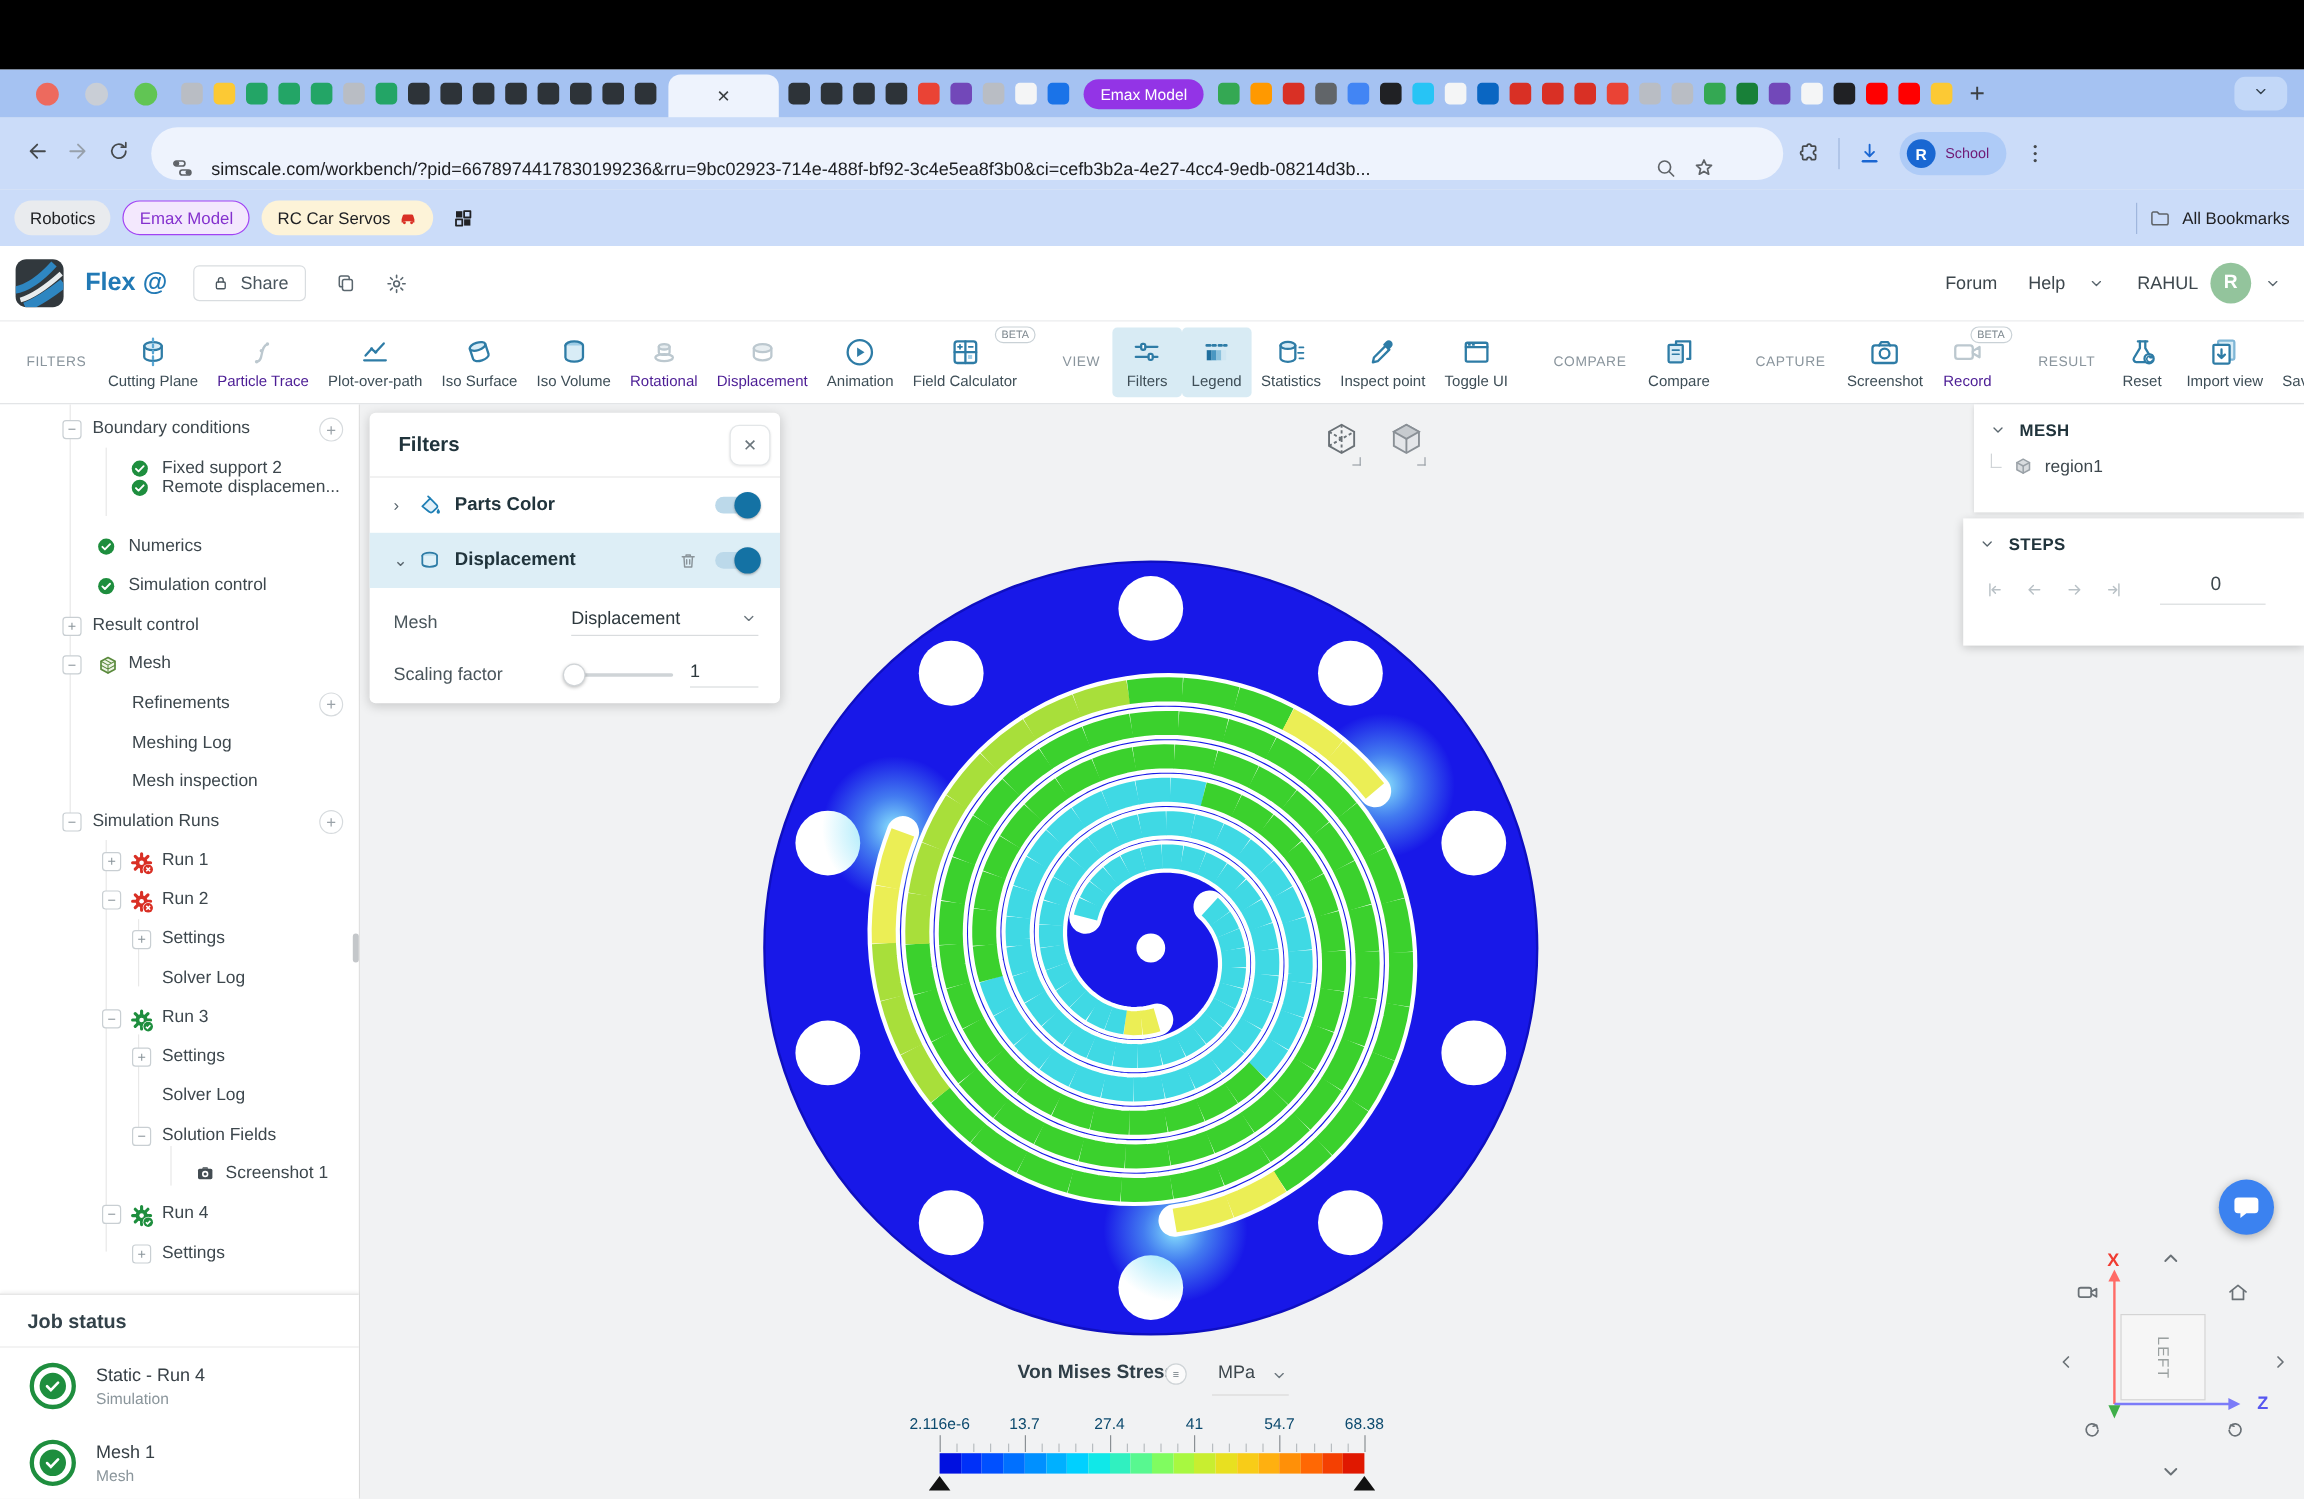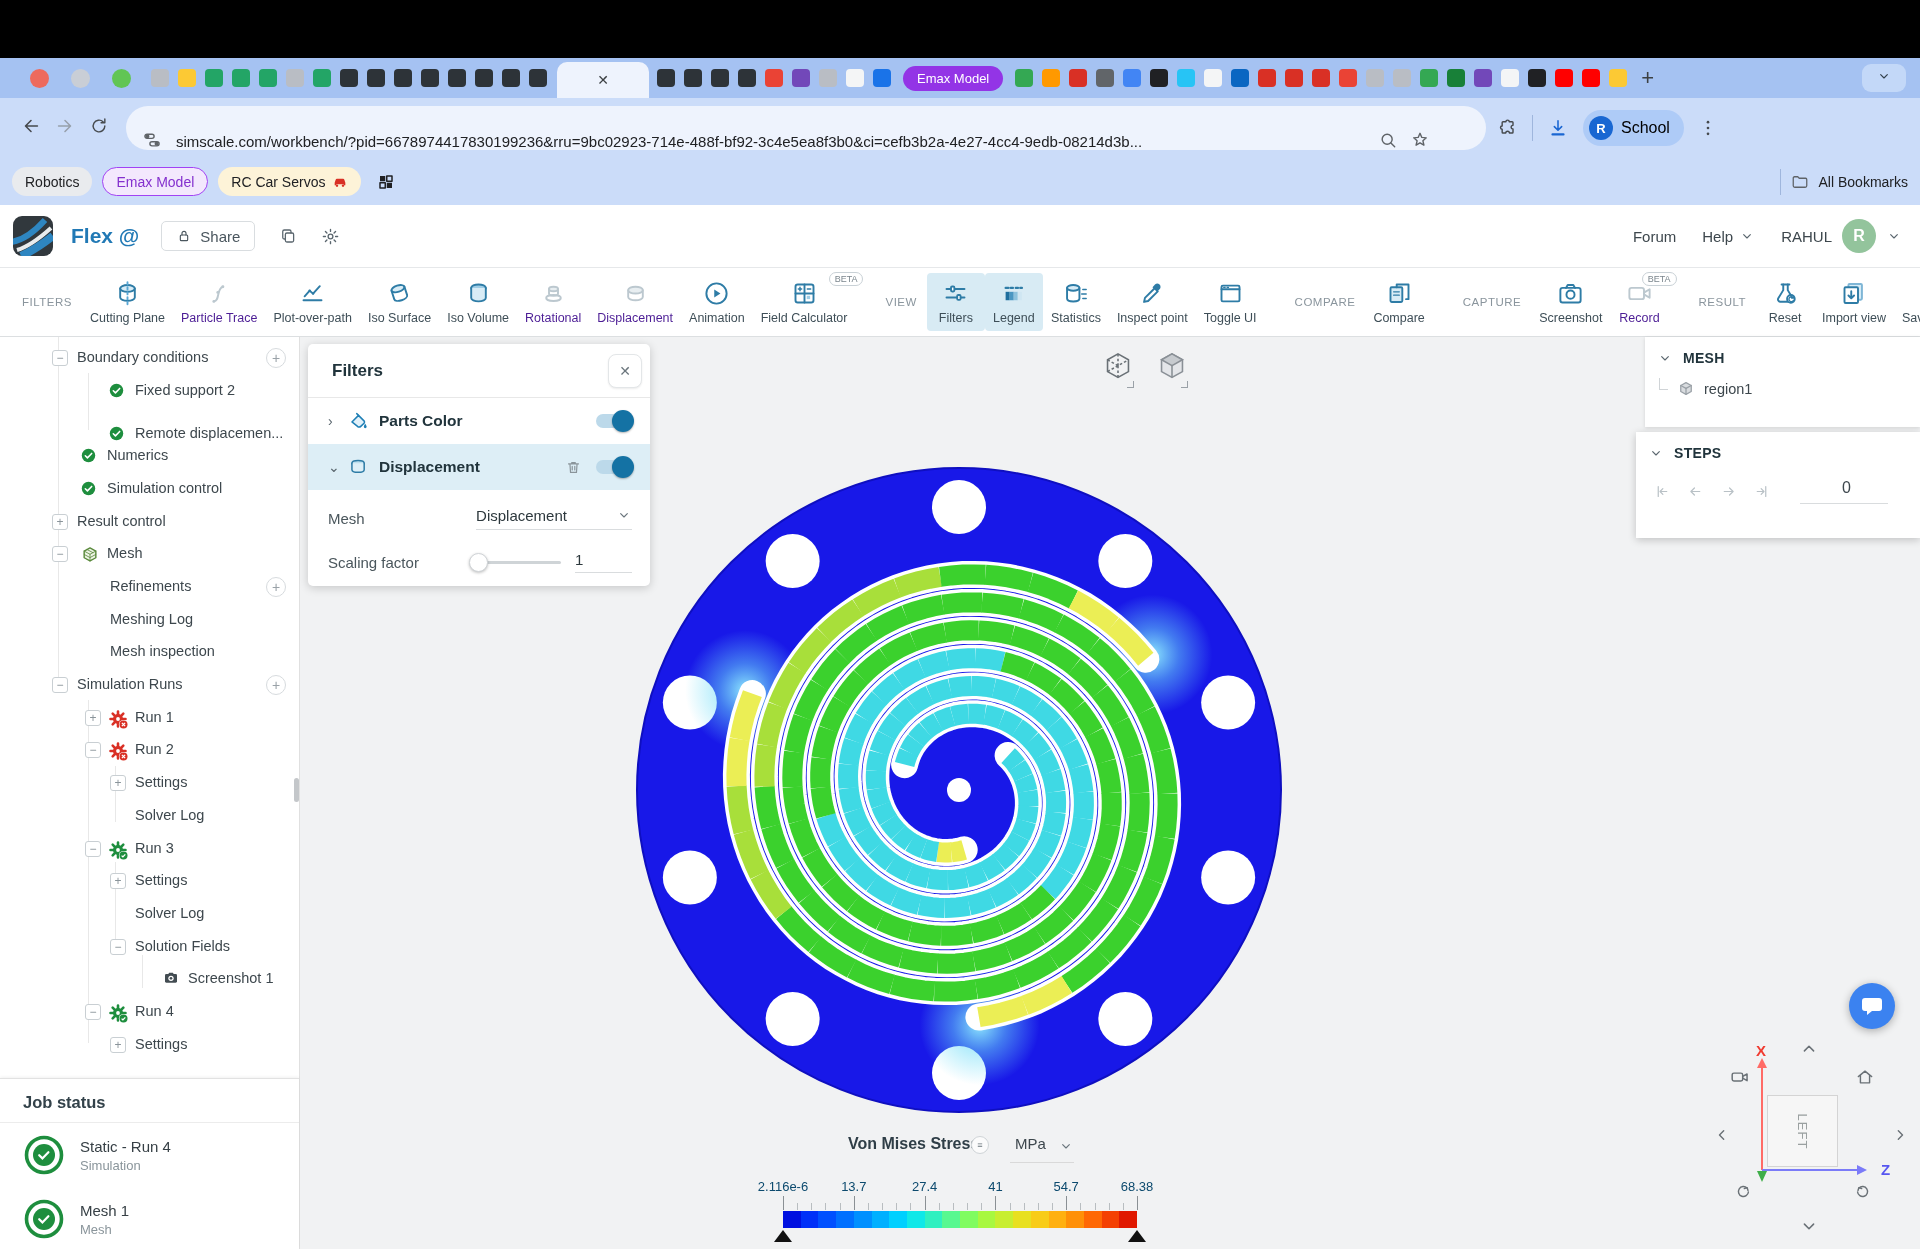--- a/index.html
+++ b/index.html
@@ -20,36 +20,36 @@
   .navbtn { width:34px; height:34px; display:flex; align-items:center; justify-content:center; color:#45494d; }
   .navbtn.dim { color:#97a0ab; }
   .omnibox { width:1360px; height:44px; margin-left:10px; background:#eef3fd; border-radius:22px; display:flex; align-items:flex-end; padding:0 16px; }
   .omni-url { font-size:15px; color:#202124; white-space:nowrap; overflow:hidden; width:1190px; margin-left:14px; }
   .omni-ic { color:#5f6368; display:flex; align-items:center; margin-left:12px; }
   .chrome-right { display:flex; align-items:center; margin-left:12px; gap:14px; }
   .vdiv { width:1px; height:26px; background:#9fb6dd; }
   .dlbtn { color:#1a66d2; display:flex; }
   .profile-pill { height:36px; border-radius:20px; background:#aecbf7; display:flex; align-items:center; padding:0 14px 0 6px; gap:8px; }
   .avatar-sm { width:24px; height:24px; border-radius:50%; background:#1967d2; color:#fff; font-size:13px; font-weight:bold; display:flex; align-items:center; justify-content:center; }
-  .pname { font-size:16px; color:#000000; }
+  .pname { font-size:12px; color:#701a75; }
   .bookmarks { position:absolute; left:0; top:158px; width:1920px; height:47px; background:#cbdcf9; display:flex; align-items:center; padding:0 12px; }
   .chip { height:29px; border-radius:15px; display:flex; align-items:center; gap:7px; padding:0 13px; font-size:14px; margin-right:10px; white-space:nowrap; }
   .chip.gray { background:#e9ebee; color:#202124; }
   .chip.purple { background:#f3e8fd; color:#8430ce; border:1.5px solid #a142f4; }
   .chip.cream { background:#fdf3d8; color:#202124; }
   .bm-right { margin-left:auto; display:flex; align-items:center; gap:10px; color:#202124; font-size:14px; }
 
   
   .app-header { position:absolute; left:0; top:205px; width:1920px; height:63px; background:#fff; border-bottom:1px solid #e6e8ea; display:flex; align-items:center; }
   .logo { width:40px; height:40px; border-radius:9px; margin-left:13px; overflow:hidden; background:#31383d; }
   .app-title { color:#2179b5; font-size:21px; font-weight:bold; margin-left:18px; }
   .share-btn { margin-left:22px; height:30px; border:1px solid #d9dde0; border-radius:5px; display:flex; align-items:center; gap:8px; padding:0 14px; color:#4a565e; font-size:15px; background:#fff; }
   .hicon { color:#5a666e; display:flex; margin-left:24px; }
   .hdr-right { margin-left:auto; display:flex; align-items:center; margin-right:18px; gap:26px; color:#3d474d; font-size:15px; }
-  .help-wrap { display:flex; align-items:flex-start; gap:6px; }
+  .help-wrap { display:flex; align-items:flex-start; gap:18px; }
   .avatar { width:34px; height:34px; border-radius:50%; background:#93c49c; color:#fff; font-weight:bold; font-size:16px; display:flex; align-items:center; justify-content:center; }
   .acct { display:flex; align-items:center; gap:10px; }
 
   
   .ribbon { position:absolute; left:0; top:268px; width:1920px; height:69px; background:#fff; border-bottom:1px solid #dcdfe1; display:flex; align-items:center; padding:0 12px; }
   .rglabel { font-size:11.5px; color:#8a959d; letter-spacing:.5px; margin:0 10px; }
   .rgroup { display:flex; align-items:center; height:100%; }
   .ritem { position:relative; display:flex; flex-direction:column; align-items:center; justify-content:center; gap:4px; padding:5px 8px; min-width:58px; height:58px; border-radius:4px; color:#2e7ca6; }
   .ritem .rlabel { font-size:12.5px; color:#3e4e57; white-space:nowrap; }
   .ritem.disabled { color:#bcc8cf; }
@@ -606,21 +606,21 @@
       </div>
       <div class="trow" style="top: 37.7px;">
         <span class="ticon" style="left:108px">
           <svg width="17" height="17" viewBox="0 0 24 24" fill="none" stroke="currentColor" stroke-width="1.7" stroke-linecap="round" stroke-linejoin="round">
             <circle cx="12" cy="12" r="9.5" fill="#1e8e3e" stroke="none"></circle>
             <path d="M7.5 12.3l3 3 6-6.2" stroke="#fff" stroke-width="2.2"></path>
           </svg>
         </span>
         <span class="tlabel" style="left:135px">Fixed support 2</span>
       </div>
-      <div class="trow" style="top: 81px;">
+      <div class="trow" style="top: 54px;">
         <span class="ticon" style="left:108px">
           <svg width="17" height="17" viewBox="0 0 24 24" fill="none" stroke="currentColor" stroke-width="1.7" stroke-linecap="round" stroke-linejoin="round">
             <circle cx="12" cy="12" r="9.5" fill="#1e8e3e" stroke="none"></circle>
             <path d="M7.5 12.3l3 3 6-6.2" stroke="#fff" stroke-width="2.2"></path>
           </svg>
         </span>
         <span class="tlabel" style="left:135px">Remote displacemen...</span>
       </div>
       <div class="trow" style="top: 103.1px;">
         <span class="ticon" style="left:80px">

